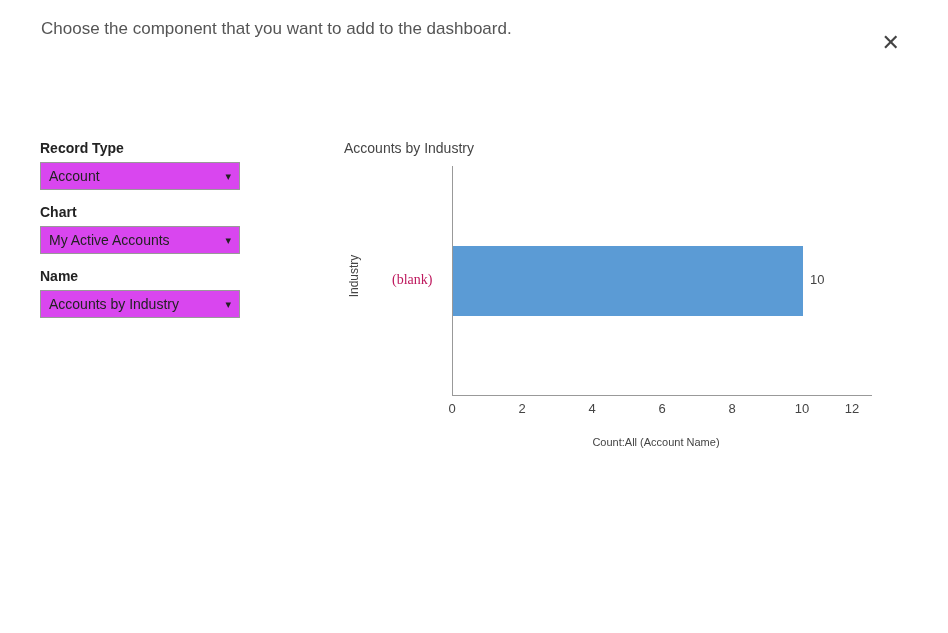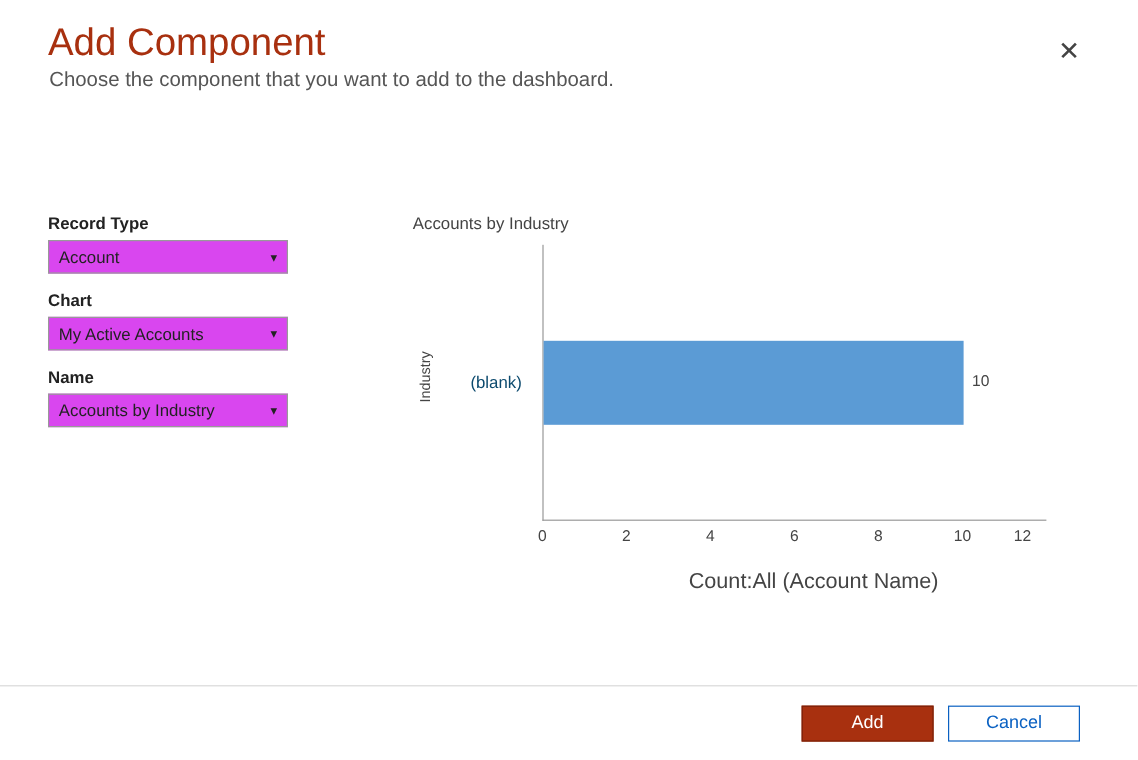--- a/index.html
+++ b/index.html
@@ -122,42 +122,43 @@
     }
     .bar-label {
       position: absolute;
       font-size: 13px;
       color: #444;
     }
     .cat-label {
       position: absolute;
       left: 48px;
       font-size: 14px;
-      color: #0c4a6e;
+      color: #be185d;
+      font-family: Liberation Serif, serif;
     }
     .x-ticks {
       position: absolute;
       left: 108px;
       top: 235px;
       width: 420px;
       height: 20px;
     }
     .x-tick {
       position: absolute;
       font-size: 13px;
       color: #444;
       transform: translateX(-50%);
     }
     .x-axis-label {
       position: absolute;
-      left: 124px;
+      left: 102px;
       top: 270px;
       width: 420px;
       text-align: center;
-      font-size: 18px;
+      font-size: 11px;
       color: #444;
     }
     .footer {
       border-top: 1px solid #d9d9d9;
       height: 62px;
       display: flex;
       align-items: center;
       justify-content: flex-end;
       padding: 0 48px;
       gap: 12px;
@@ -182,21 +183,20 @@
       color: #0a61c2;
       border: 1px solid #0a61c2;
     }
   </style>
 </head>
 <body>
 
 <div class="dialog">
 
   <div class="header">
-    <h1 class="title">Add Component</h1>
     <p class="subtitle">Choose the component that you want to add to the dashboard.</p>
     <div class="close-btn">✕</div>
   </div>
 
   <div class="body">
 
     <div class="left">
       <div class="field-label">Record Type</div>
       <div class="select-box">
         <span>Account</span>
@@ -233,18 +233,14 @@
             <div class="x-tick" style="left: 400px;">12</div>
           </div>
         <div class="x-axis-label">Count:All (Account Name)</div>
       <div class="cat-label" style="top: 106px;">(blank)</div>
           <div class="bar-label" style="left: 466px; top: 106px;">10</div>
         </div>
     </div>
 
   </div>
 
-  <div class="footer">
-    <div class="btn btn-primary">Add</div>
-    <div class="btn btn-secondary">Cancel</div>
-  </div>
 
 </div>
 
 </body></html>

